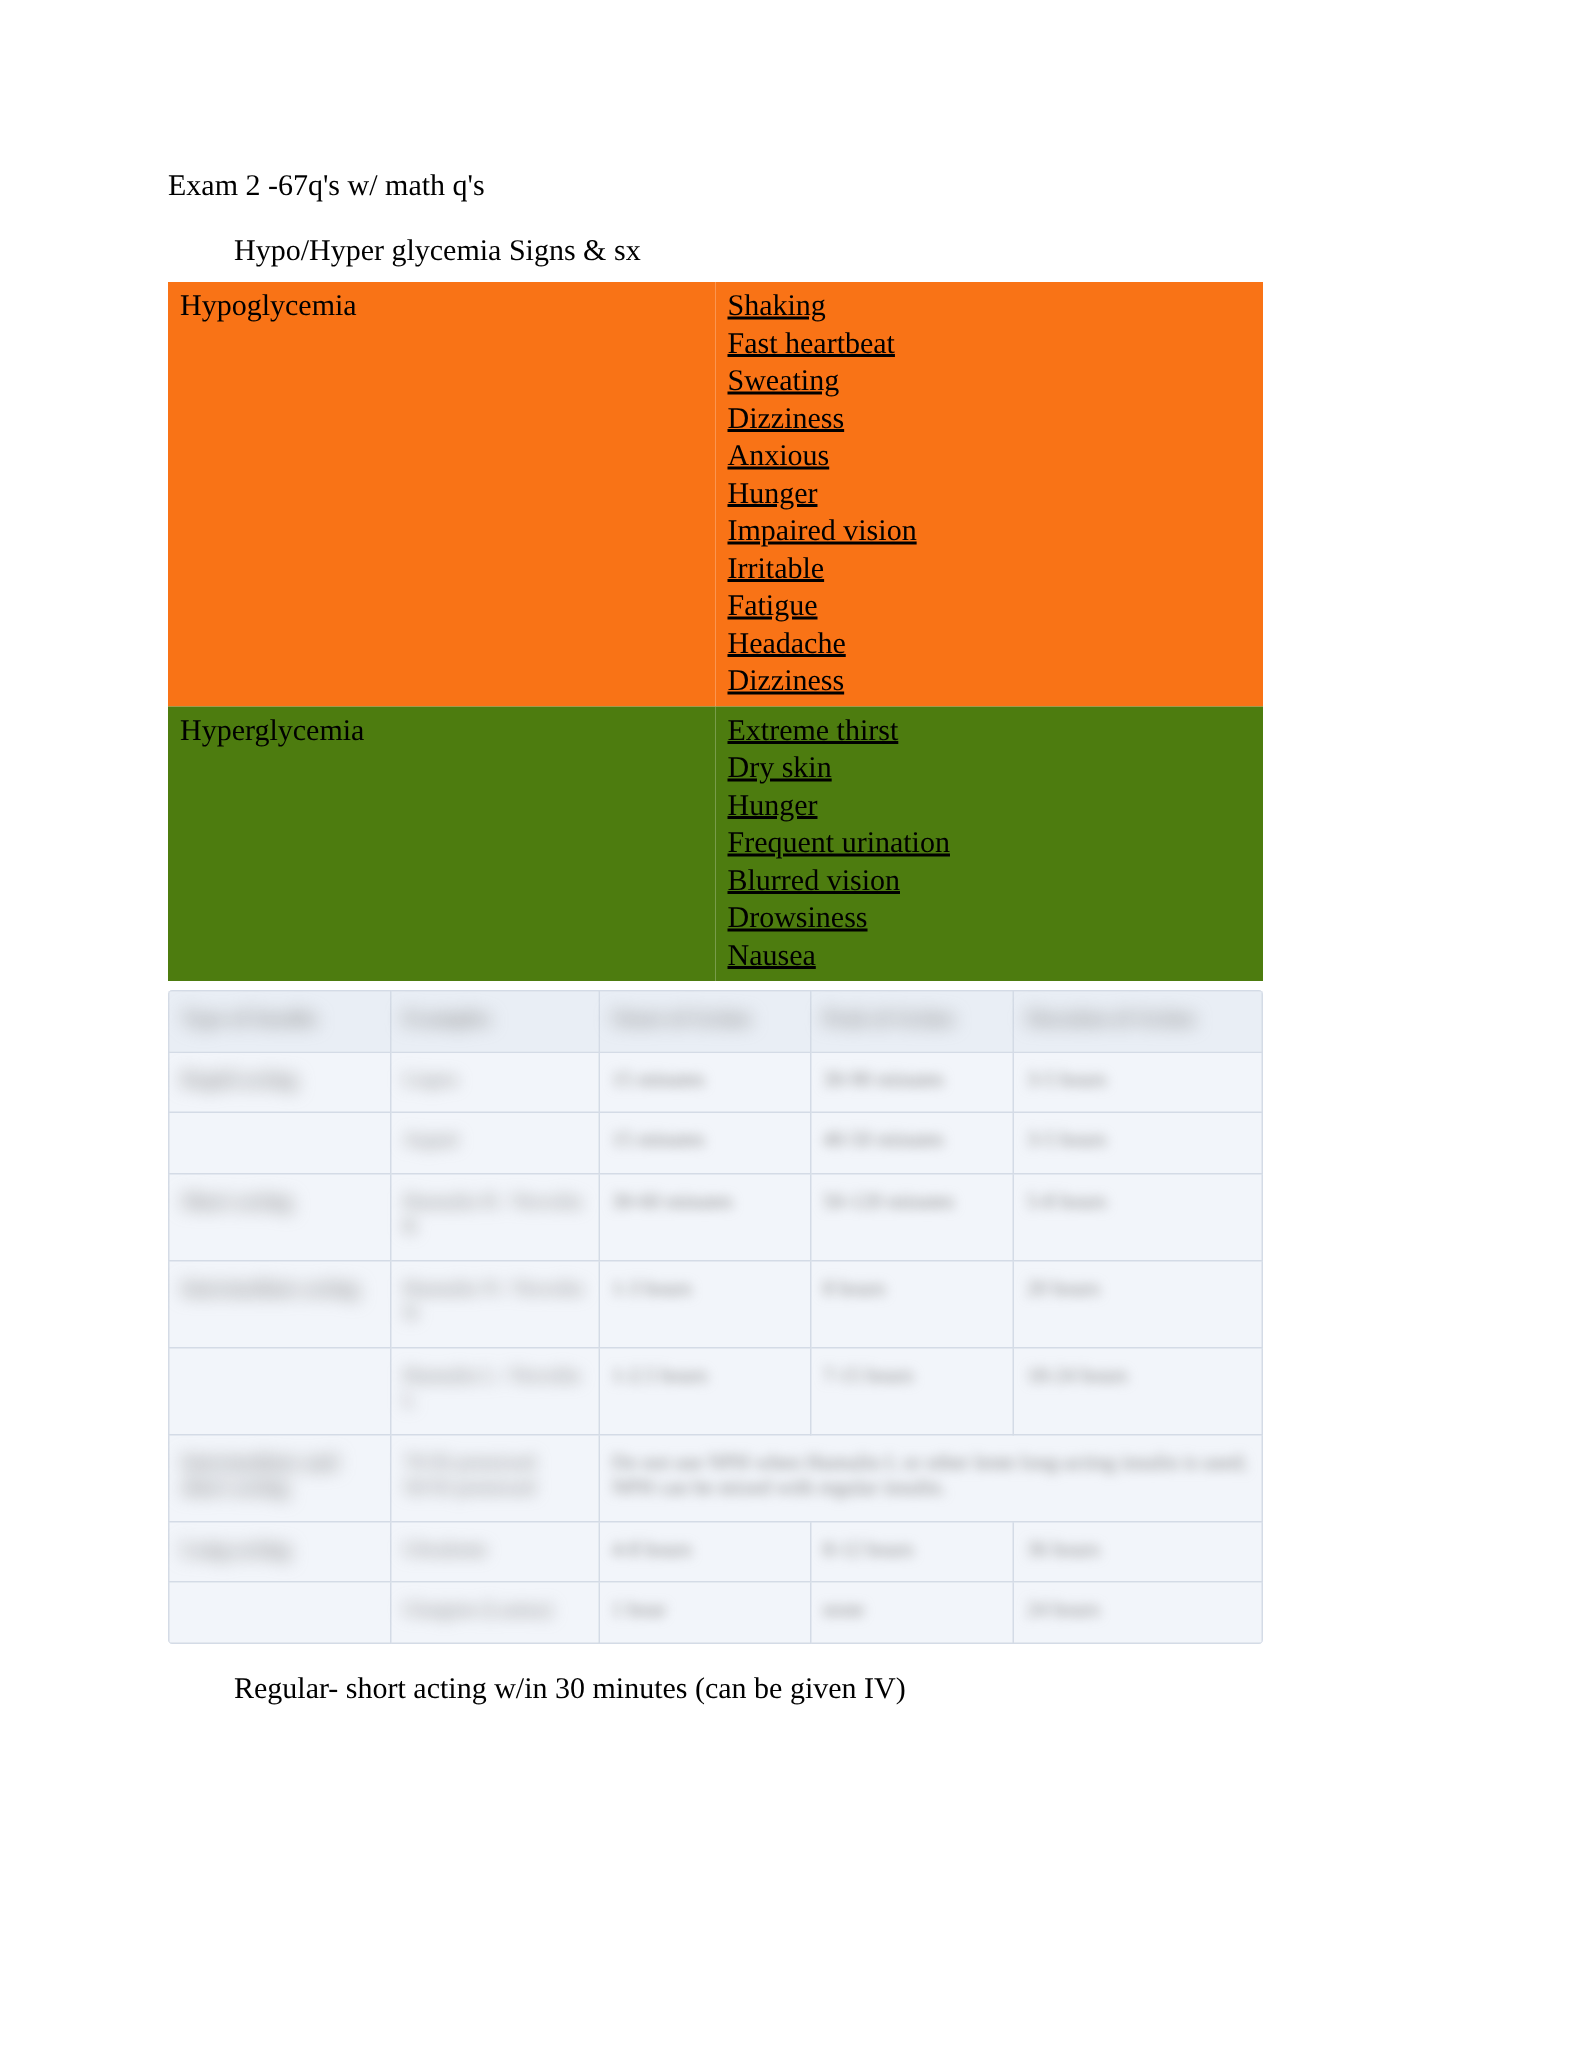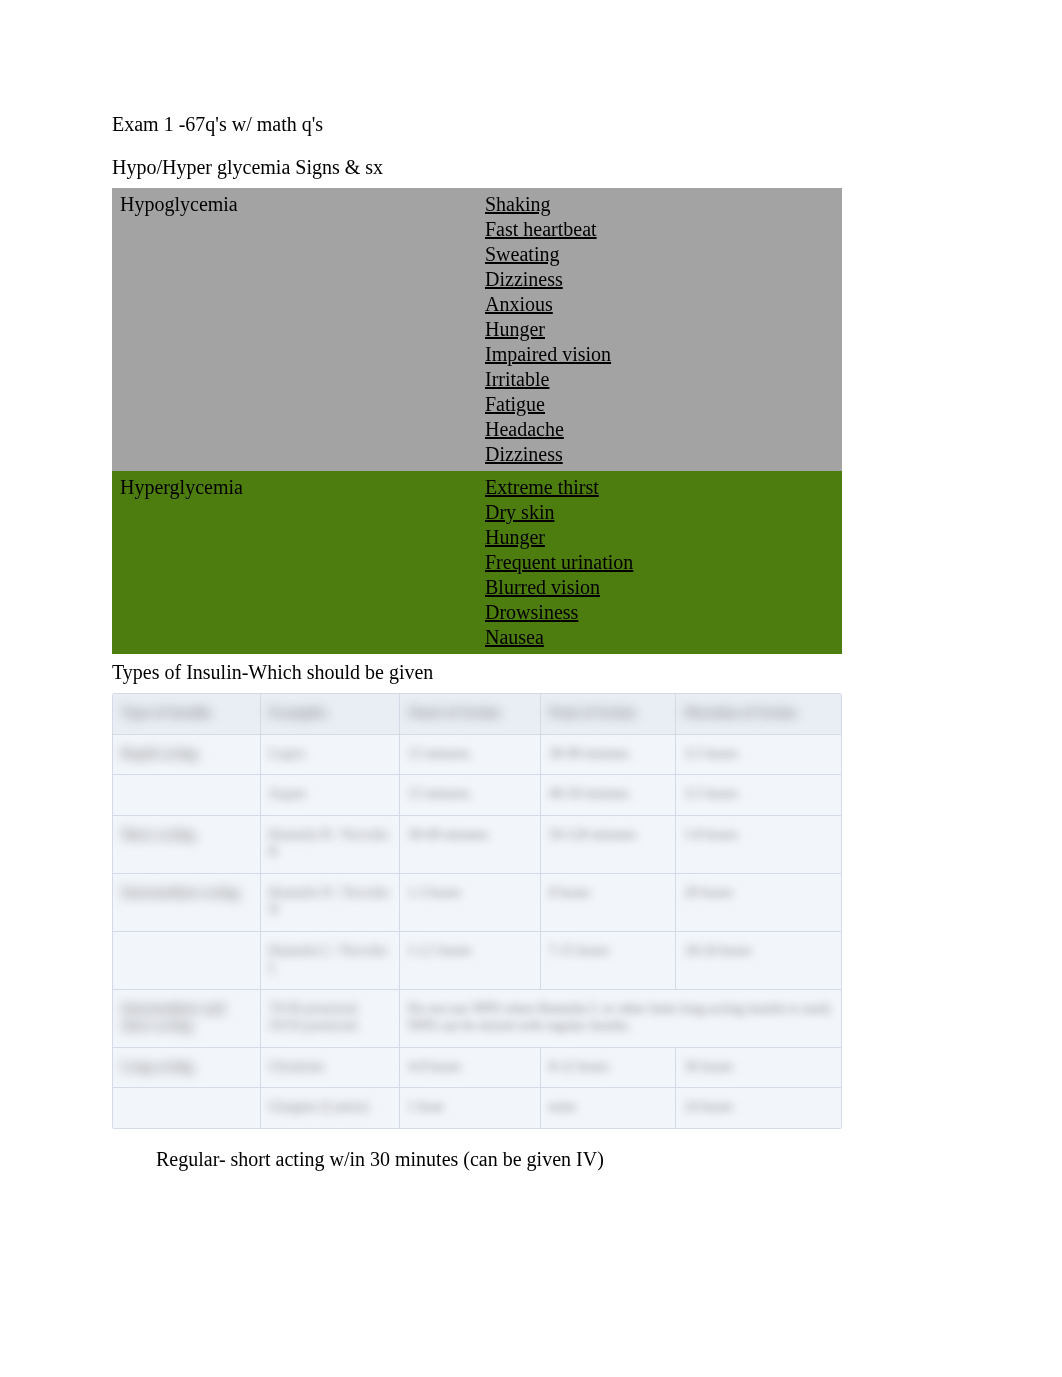--- a/index.html
+++ b/index.html
@@ -15,35 +15,36 @@
   .page {
     width: 1062px;
     padding: 112px 118px 60px 112px;
     box-sizing: border-box;
   }
   .para {
     margin: 0 0 18px 0;
   }
   .para.tight {
     margin-bottom: 8px;
+    margin-left: 44px;
   }
   
   table.tbl1 {
     width: 730px;
     border-collapse: collapse;
     margin-bottom: 6px;
   }
   table.tbl1 td {
     vertical-align: top;
     padding: 4px 8px;
     font-size: 20px;
   }
   table.tbl1 td.c1 { width: 50%; }
   table.tbl1 td.c2 { width: 50%; text-decoration: underline; }
-  table.tbl1 tr.row-a td { background: #a3a3a3; }
+  table.tbl1 tr.row-a td { background: #f97316; }
   table.tbl1 tr.row-b td { background: #4d7c0f; }
   table.tbl1 td div { line-height: 1.25; }
 
   
   .insulin-wrap {
     width: 730px;
     margin-top: 6px;
     border-radius: 3px;
     overflow: hidden;
     box-shadow: 0 0 0 1px rgba(190,200,215,0.4) inset;
@@ -91,21 +92,21 @@
   .bullet-text {
     flex: 1 1 auto;
     font-size: 20px;
   }
 </style>
 </head>
 <body>
 
 <div class="page">
 
-  <p class="para">Exam 1 -67q's w/ math q's</p>
+  <p class="para">Exam 2 -67q's w/ math q's</p>
 
   <p class="para tight">Hypo/Hyper glycemia Signs &amp; sx</p>
 
   <table class="tbl1">
     <tbody>
         <tr class="row-a">
       <td class="c1">Hypoglycemia</td>
       <td class="c2">
         <div>Shaking</div>
         <div>Fast heartbeat</div>
@@ -128,21 +129,20 @@
         <div>Hunger</div>
         <div>Frequent urination</div>
         <div>Blurred vision</div>
         <div>Drowsiness</div>
         <div>Nausea</div>
       </td>
     </tr>
   </tbody>
     </table>
 
-  <p class="para tight">Types of Insulin-Which should be given</p>
 
   <div class="insulin-wrap">
     <table class="tbl2">
       <tbody>
           <tr>
         <th><span class="blur-heavy">Type of Insulin</span></th>
         <th><span class="blur-heavy">Examples</span></th>
         <th><span class="blur-heavy">Onset of Action</span></th>
         <th><span class="blur-heavy">Peak of Action</span></th>
         <th><span class="blur-heavy">Duration of Action</span></th>

